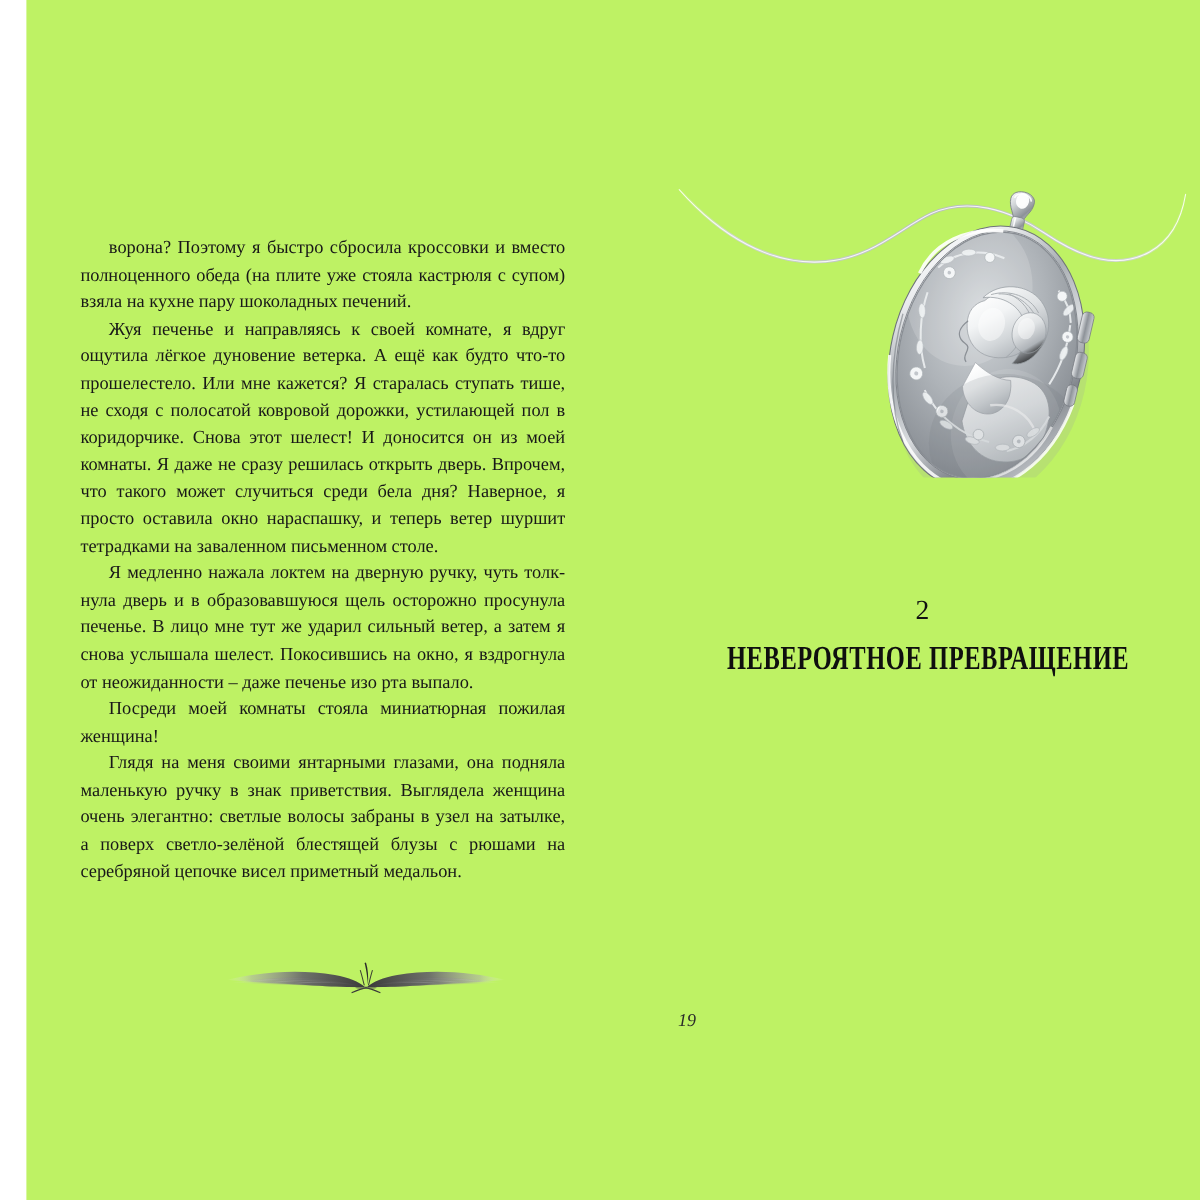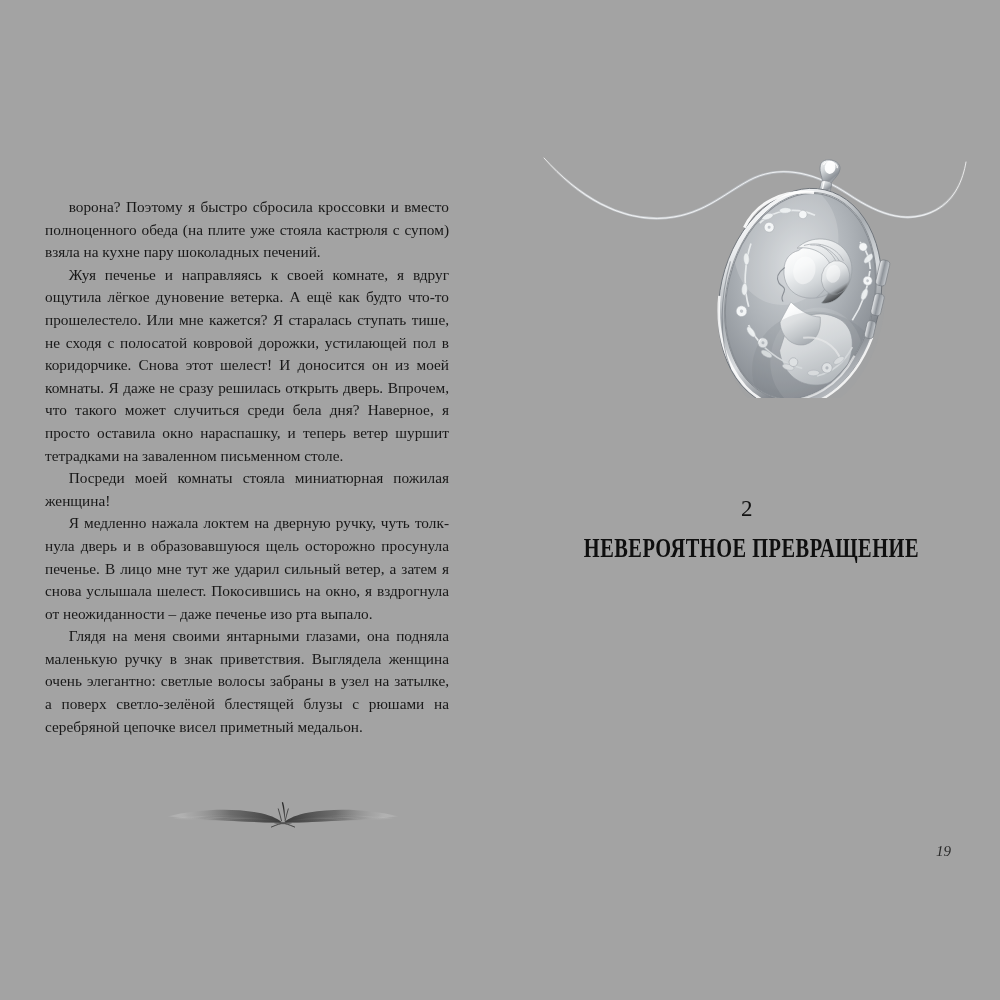--- a/index.html
+++ b/index.html
@@ -14,21 +14,22 @@
     position: relative;
     overflow: hidden;
     font-family: "Liberation Serif", "DejaVu Serif", serif;
     color: #1a1a1a;
     -webkit-font-smoothing: antialiased;
   }
 
   .spread {
     position: absolute;
     inset: 0;
-    background: #a3a3a3;
+    background: #bef264;
+    margin-left: 22px;
   }
 
   
   .page {
     position: absolute;
     top: 0;
     bottom: 0;
   }
   .page-left  { left: 45px;  width: 404px; }
   .page-right { left: 543px; width: 408px; }
@@ -77,21 +78,21 @@
     transform: scaleX(0.80) scaleY(1.1);
     transform-origin: center top;
     white-space: nowrap;
   }
 
   
   .folio {
     position: absolute;
     width: 100%;
     left: 0;
-    text-align: right;
+    text-align: left;
     font-style: italic;
     font-size: 15px;
     color: #2a2a2a;
   }
 
   
   .ornament {
     position: absolute;
     left: 120px;
     top: 798px;
@@ -111,22 +112,22 @@
 </head>
 <body>
 
 <div class="spread">
 
   <div class="page page-left">
 
     <div class="textblock" id="left-text">
       <p>ворона? Поэтому я быстро сбросила кроссовки и вместо полноценного обеда (на плите уже стояла кастрюля с су­пом) взяла на кухне пару шоколадных печений.</p>
       <p>Жуя печенье и направляясь к своей комнате, я вдруг ощутила лёгкое дуновение ветерка. А ещё как будто что-то прошелестело. Или мне кажется? Я старалась ступать тише, не сходя с полосатой ковровой дорожки, устилающей пол в коридорчике. Снова этот шелест! И доносится он из моей комнаты. Я даже не сразу решилась открыть дверь. Впро­чем, что такого может случиться среди бела дня? Наверное, я просто оставила окно нараспашку, и теперь ветер шур­шит тетрадками на заваленном письменном столе.</p>
+      <p>Я медленно нажала локтем на дверную ручку, чуть толк­нула дверь и в образовавшуюся щель осторожно просунула печенье. В лицо мне тут же ударил сильный ветер, а затем я снова услышала шелест. Покосившись на окно, я вздрог­нула от неожиданности – даже печенье изо рта выпало.</p>
       <p>Посреди моей комнаты стояла миниатюрная пожилая женщина!</p>
-      <p>Я медленно нажала локтем на дверную ручку, чуть толк­нула дверь и в образовавшуюся щель осторожно просунула печенье. В лицо мне тут же ударил сильный ветер, а затем я снова услышала шелест. Покосившись на окно, я вздрог­нула от неожиданности – даже печенье изо рта выпало.</p>
       <p>Глядя на меня своими янтарными глазами, она подня­ла маленькую ручку в знак приветствия. Выглядела жен­щина очень элегантно: светлые волосы забраны в узел на затылке, а поверх светло-зелёной блестящей блузы с рю­шами на серебряной цепочке висел приметный медальон.</p>
     </div>
 
     <div class="ornament">
       <svg viewBox="0 0 236 36" width="236" height="36" aria-hidden="true">
         <defs>
           <linearGradient id="wl" x1="0" y1="0" x2="1" y2="0">
             <stop offset="0" stop-color="#ffffff" stop-opacity="0"></stop>
             <stop offset="0.18" stop-color="#aeaeae" stop-opacity=".55"></stop>
             <stop offset="0.55" stop-color="#6a6a6a" stop-opacity=".95"></stop>

